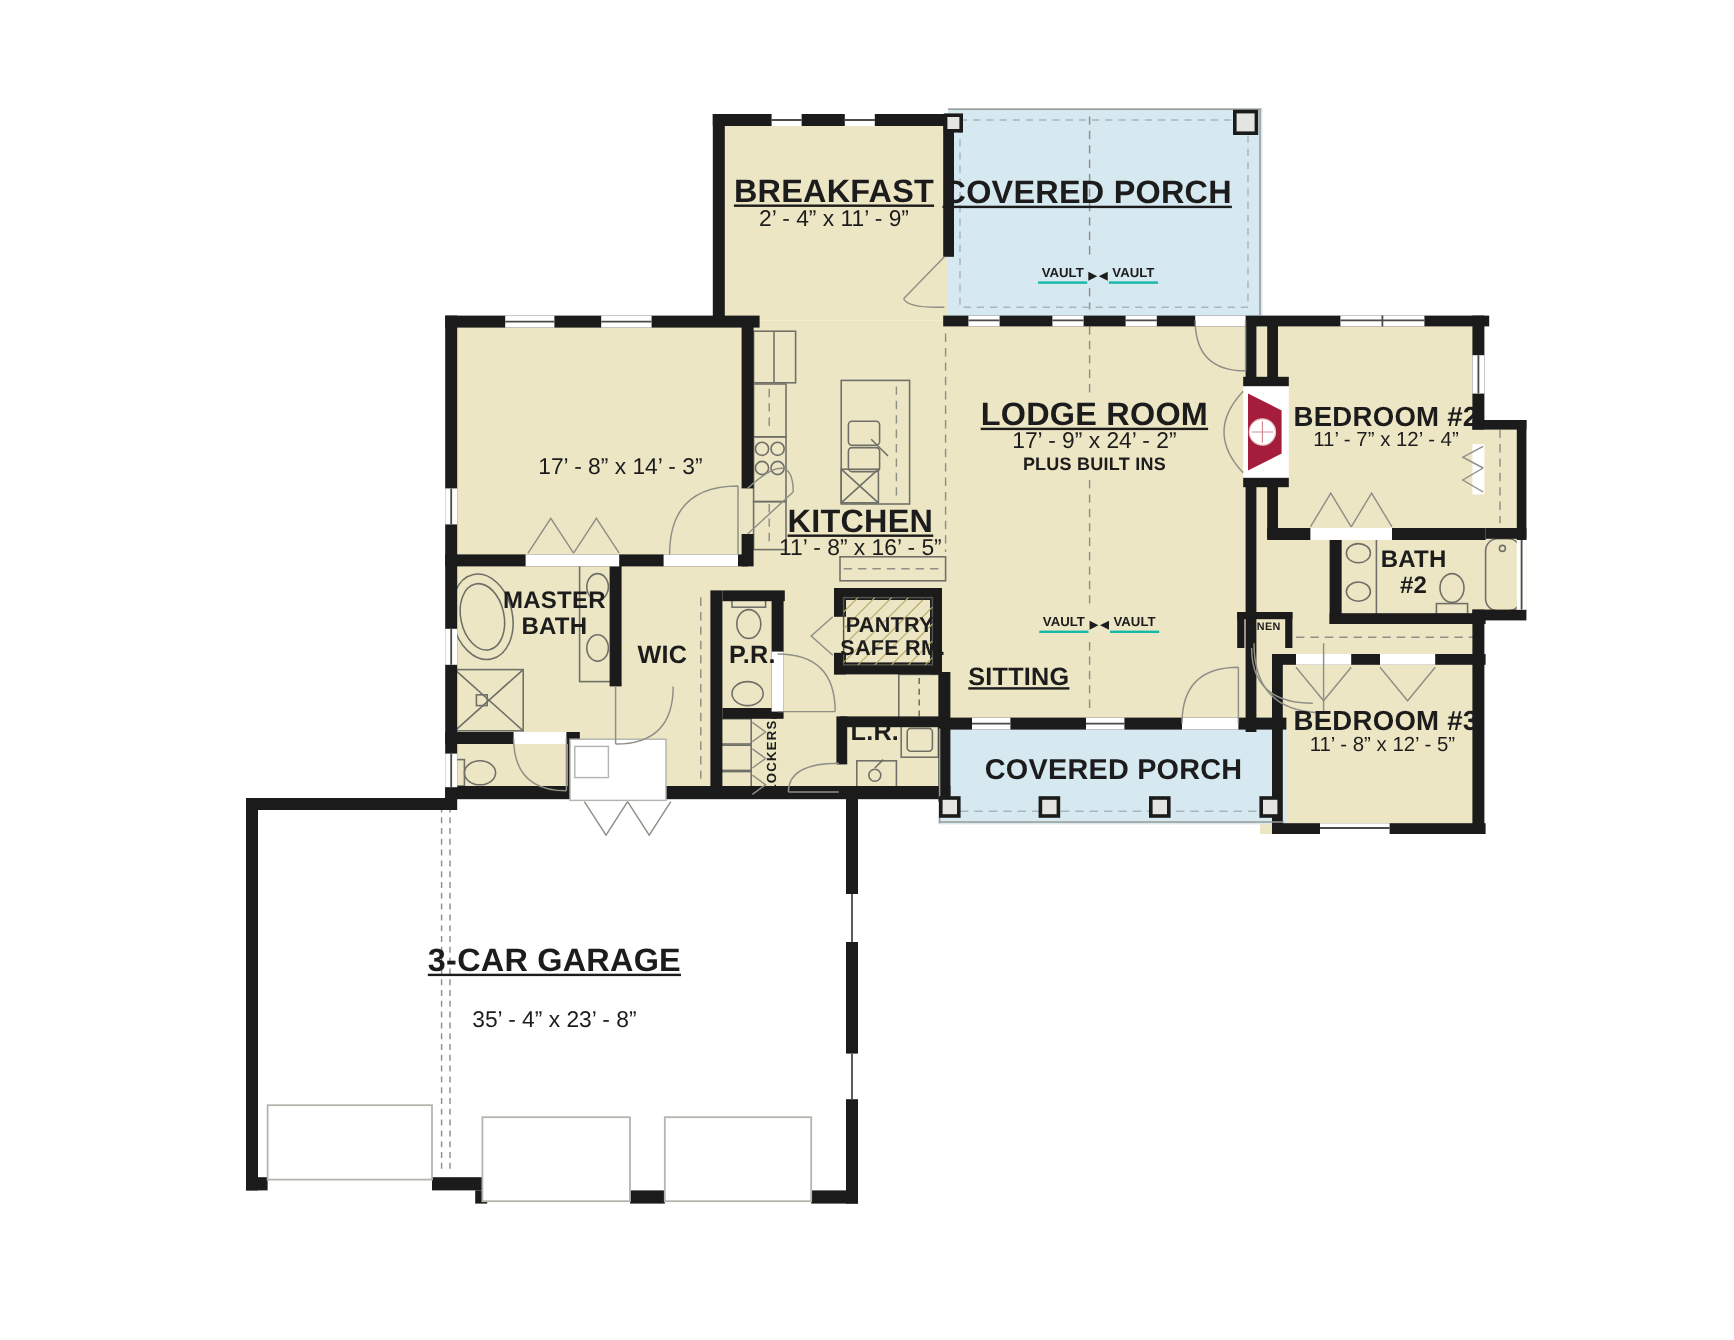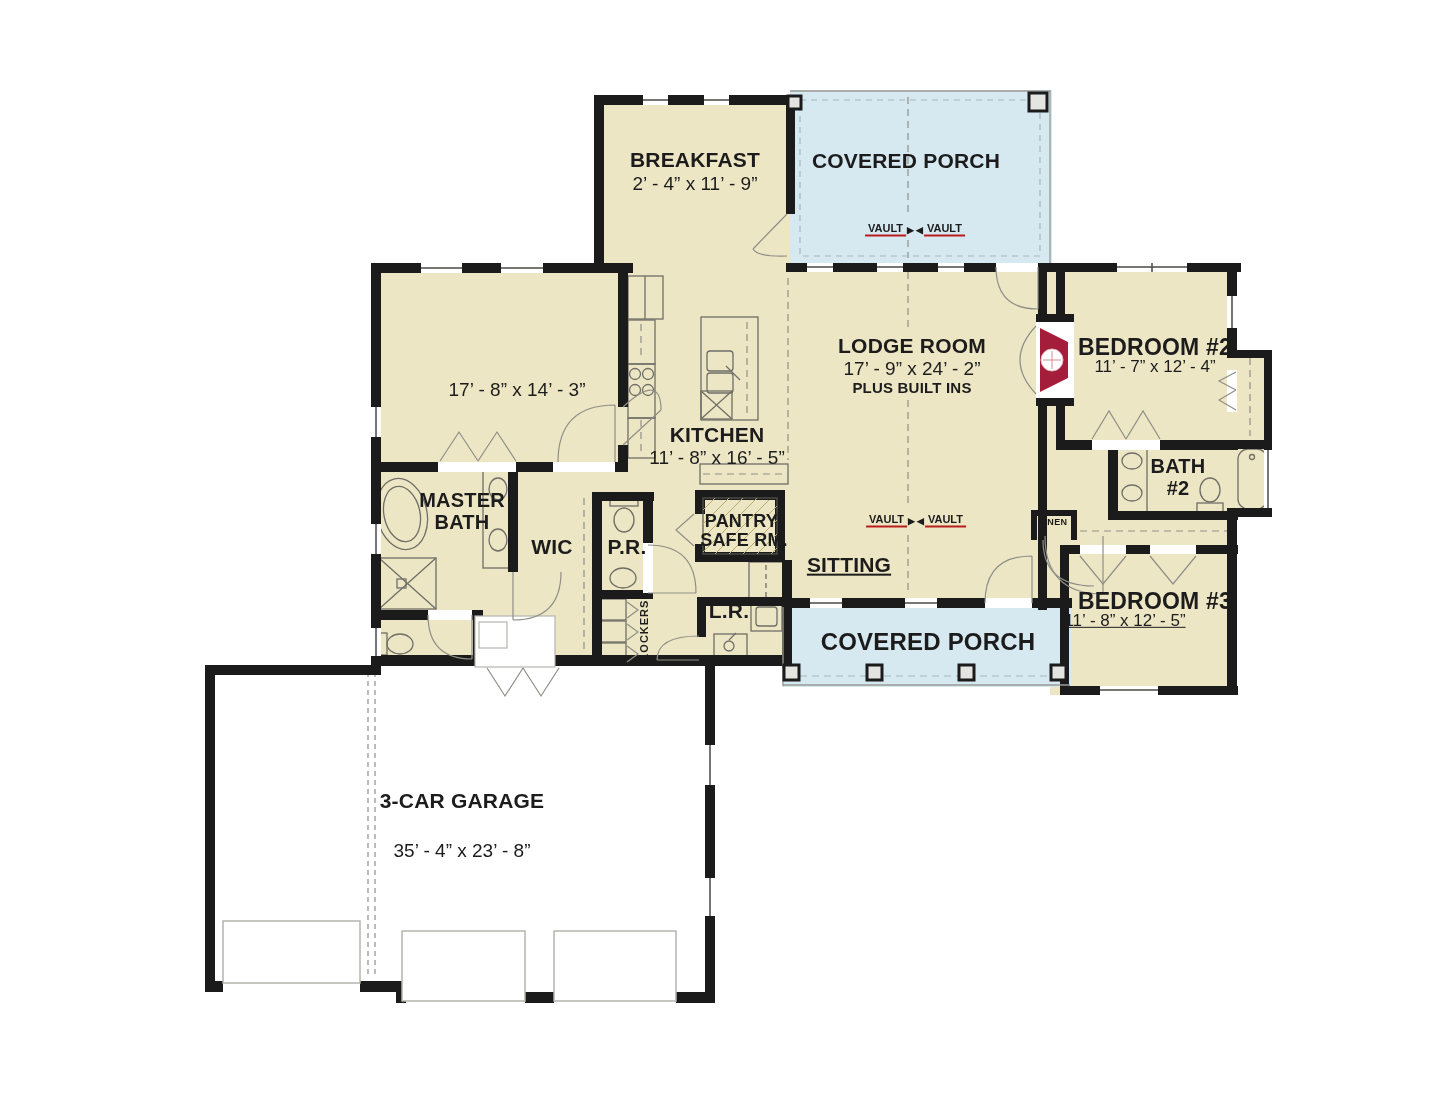--- a/index.html
+++ b/index.html
@@ -8,30 +8,30 @@
     font-family:"Liberation Sans",sans-serif;
   }
   #plan-svg{position:absolute;left:0;top:0;width:1445px;height:1117px;}
   .lbl{
     position:absolute;transform:translate(-50%,-50%);
     color:var(--text);font-weight:700;text-align:center;
     white-space:nowrap;line-height:1.08;letter-spacing:.2px;
   }
   .lbl span{display:block;}
   .dims{font-weight:400;letter-spacing:0;}
-  .big{font-size:21px;}
+  .big{font-size:27px;text-decoration:underline;}
   .mid{font-size:23px;}
   .sm{font-size:21px;}
   .wrap{white-space:normal;}
   .vault{
     position:absolute;transform:translate(-50%,-50%);
     display:flex;align-items:flex-end;color:var(--text);
     font-size:11px;font-weight:700;white-space:nowrap;
   }
-  .vword{border-bottom:2px solid #b91c1c;padding:0 3px 1px 3px;}
+  .vword{border-bottom:2px solid #14b8a6;padding:0 3px 1px 3px;}
   .varrow{font-size:9px;line-height:1;margin:0 1px 2px 1px;}
   .vertical{transform:translate(-50%,-50%) rotate(-90deg);}
 </style>
 </head>
 <body>
 
 <div id="stage">
 
 <svg id="plan-svg" viewBox="0 0 1445 1117">
 
@@ -339,21 +339,21 @@
 <div class="vault" style="left:916px;top:520px;">
   <span class="vword">VAULT</span>
   <span class="varrow">▶</span>
   <span class="varrow">◀</span>
   <span class="vword">VAULT</span>
 </div>
 
 <div class="lbl" style="left:1053px;top:523px;font-size:9px;letter-spacing:.3px;">LINEN</div>
 
 <div class="lbl mid" style="left:1155px;top:601px;">BEDROOM #3</div>
-<div class="lbl dims" style="left:1125px;top:621px;font-size:17px;text-decoration:underline;">11’ - 8” x 12’ - 5”</div>
+<div class="lbl dims" style="left:1152px;top:621px;font-size:17px;">11’ - 8” x 12’ - 5”</div>
 
 <div class="lbl sm" style="left:729px;top:611px;">L.R.</div>
 
 <div class="lbl vertical" style="left:645px;top:630px;font-size:11px;letter-spacing:1px;">LOCKERS</div>
 
 <div class="lbl" style="left:928px;top:642px;font-size:24px;">COVERED PORCH</div>
 
 <div class="lbl big" style="left:462px;top:801px;">3-CAR GARAGE</div>
 <div class="lbl dims" style="left:462px;top:851px;font-size:19px;">35’ - 4” x 23’ - 8”</div>
 

